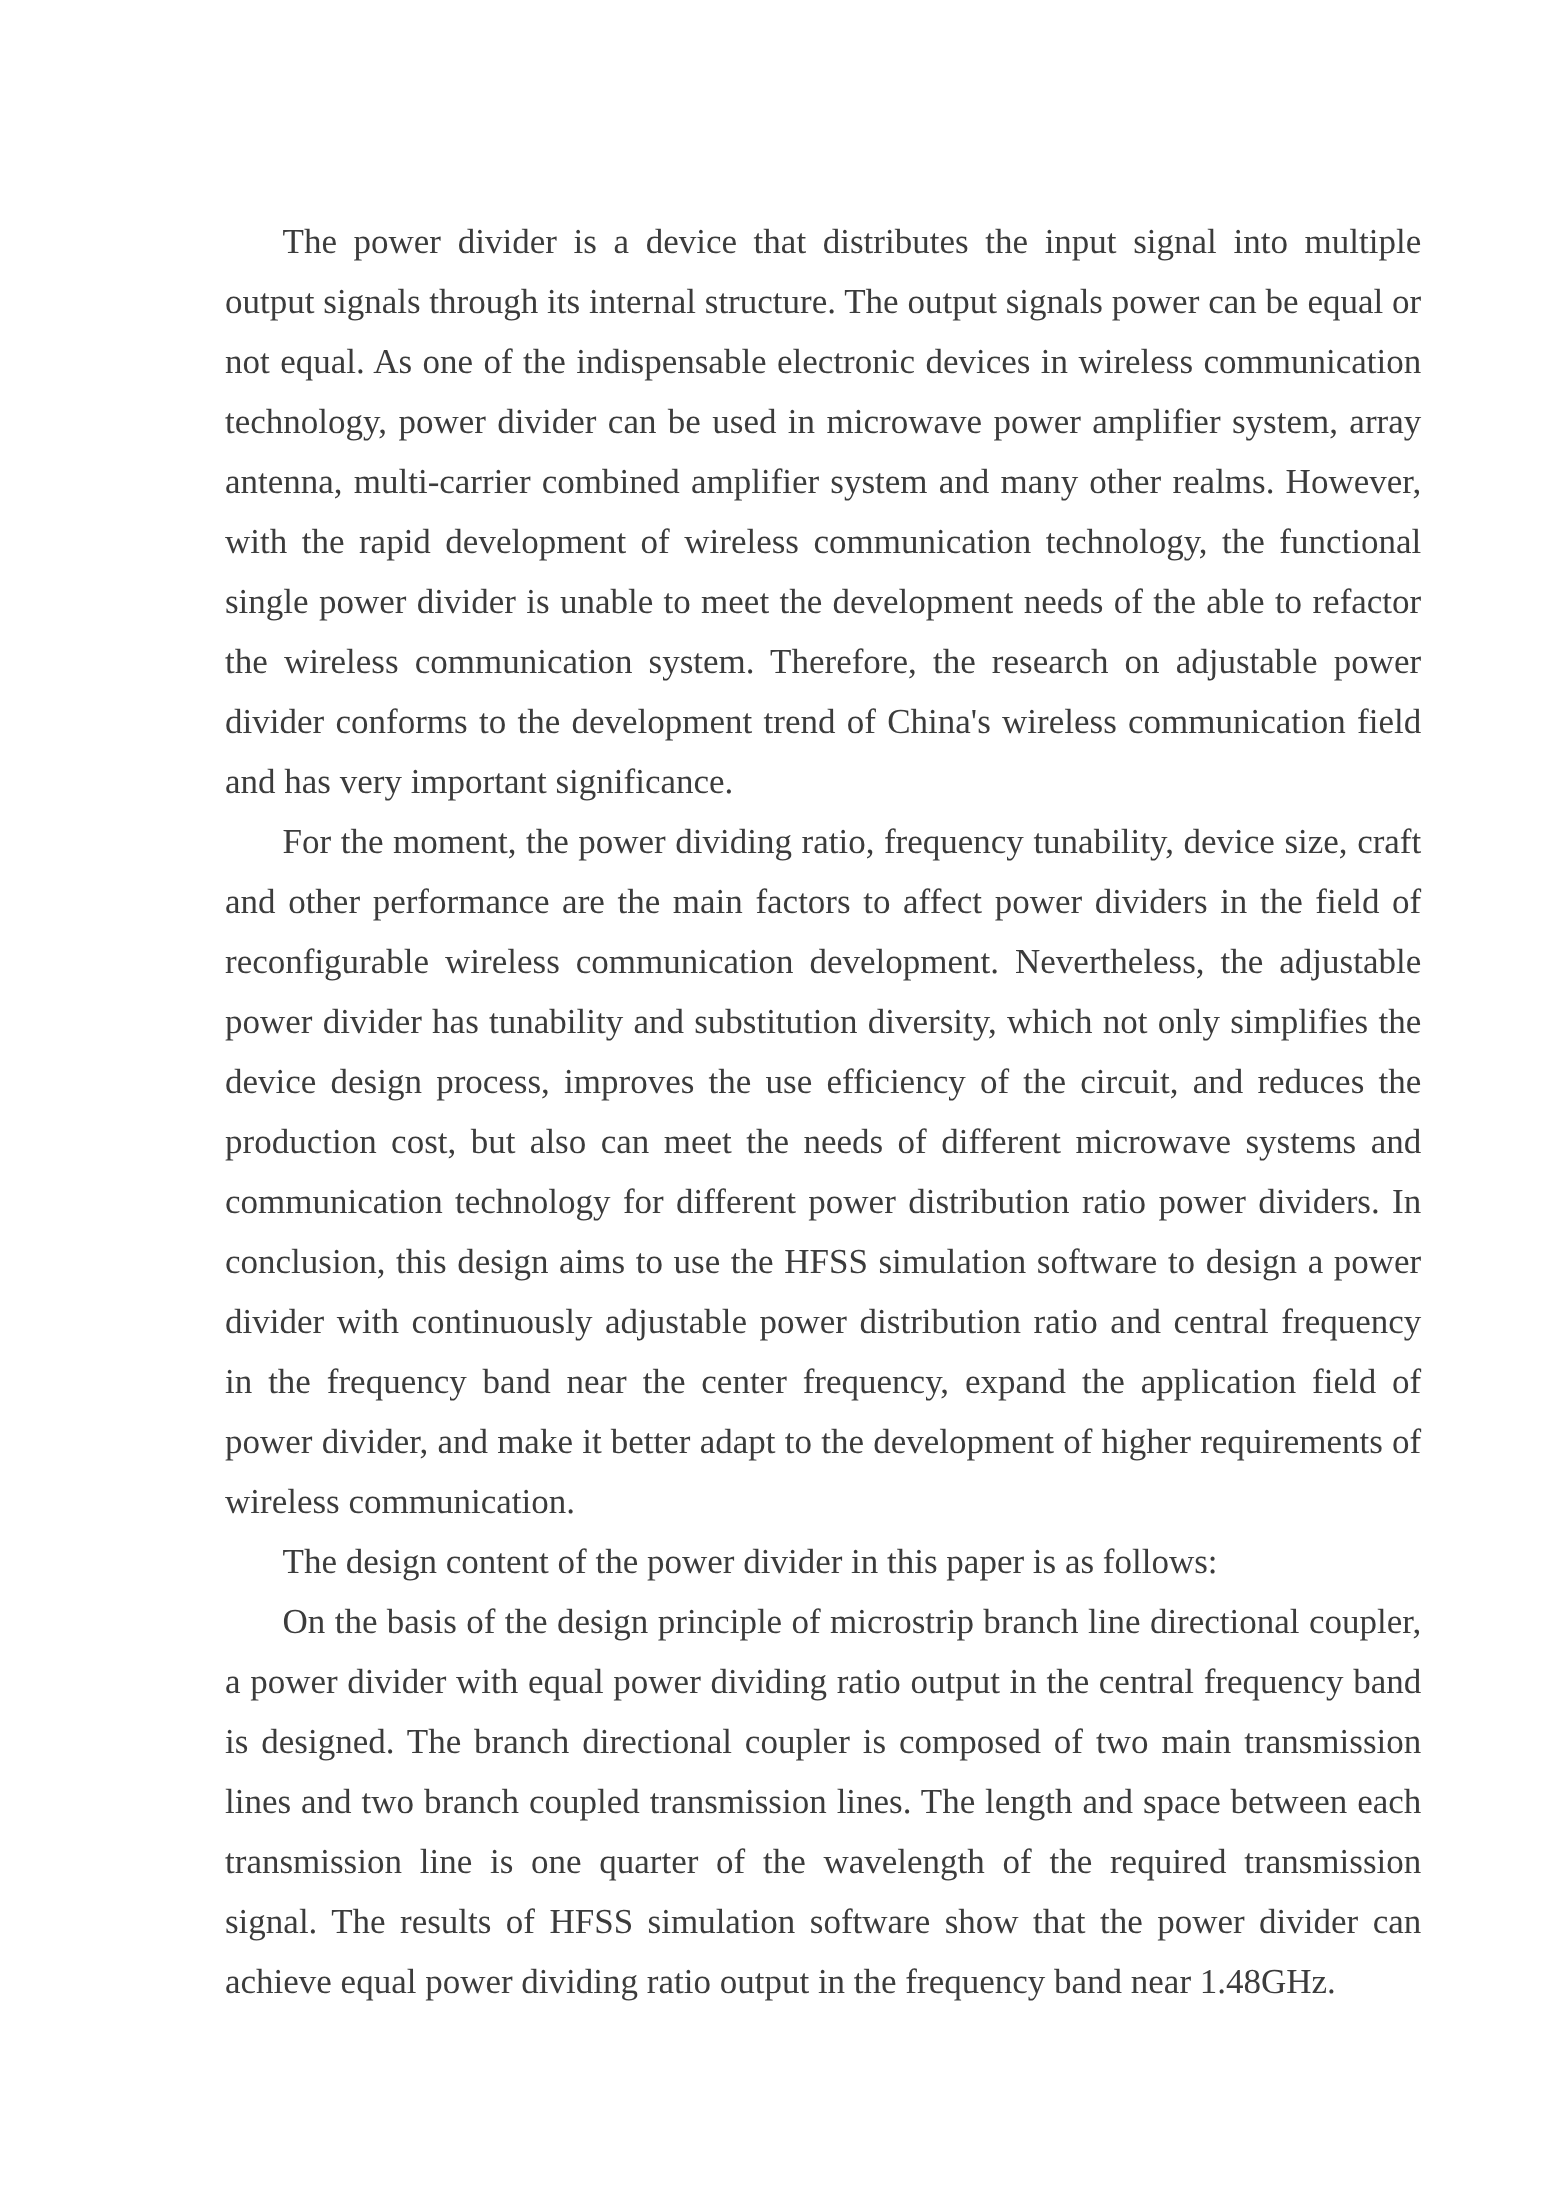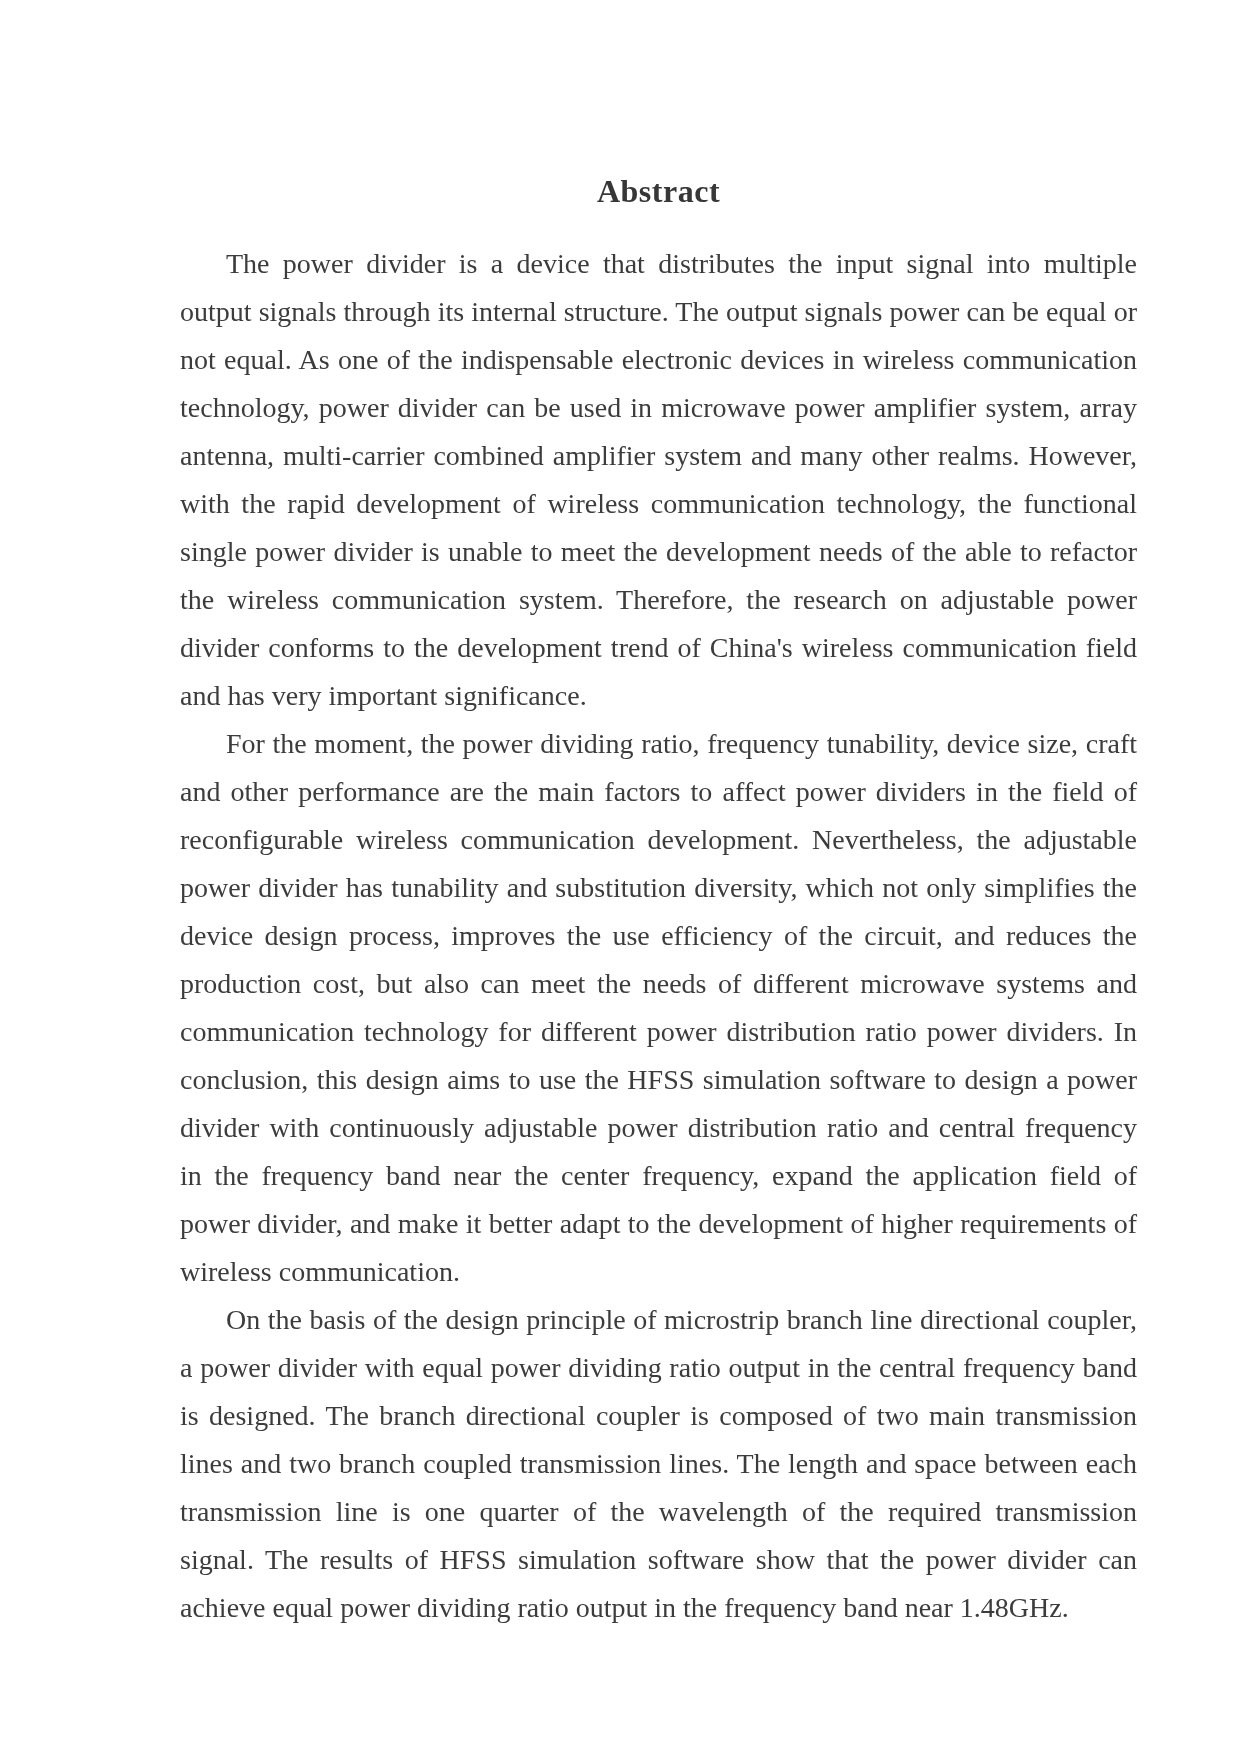--- a/index.html
+++ b/index.html
@@ -35,20 +35,20 @@
     text-align: justify;
     text-indent: 46px;
     color: #3c3c3c;
   }
 </style>
 </head>
 <body>
 
 <div class="page">
   <div class="doc">
-    <h1 class="doc-title">Abstract</h1>
     <div class="doc-body">
       <p>The power divider is a device that distributes the input signal into multiple output signals through its internal structure. The output signals power can be equal or not equal. As one of the indispensable electronic devices in wireless communication technology, power divider can be used in microwave power amplifier system, array antenna, multi-carrier combined amplifier system and many other realms. However, with the rapid development of wireless communication technology, the functional single power divider is unable to meet the development needs of the able to refactor the wireless communication system. Therefore, the research on adjustable power divider conforms to the development trend of China's wireless communication field and has very important significance.</p>
       <p>For the moment, the power dividing ratio, frequency tunability, device size, craft and other performance are the main factors to affect power dividers in the field of reconfigurable wireless communication development. Nevertheless, the adjustable power divider has tunability and substitution diversity, which not only simplifies the device design process, improves the use efficiency of the circuit, and reduces the production cost, but also can meet the needs of different microwave systems and communication technology for different power distribution ratio power dividers. In conclusion, this design aims to use the HFSS simulation software to design a power divider with continuously adjustable power distribution ratio and central frequency in the frequency band near the center frequency, expand the application field of power divider, and make it better adapt to the development of higher requirements of wireless communication.</p>
+      <p>The design content of the power divider in this paper is as follows:</p>
       <p>On the basis of the design principle of microstrip branch line directional coupler, a power divider with equal power dividing ratio output in the central frequency band is designed. The branch directional coupler is composed of two main transmission lines and two branch coupled transmission lines. The length and space between each transmission line is one quarter of the wavelength of the required transmission signal. The results of HFSS simulation software show that the power divider can achieve equal power dividing ratio output in the frequency band near 1.48GHz.</p>
     </div>
   </div>
 </div>
 
 </body></html>

